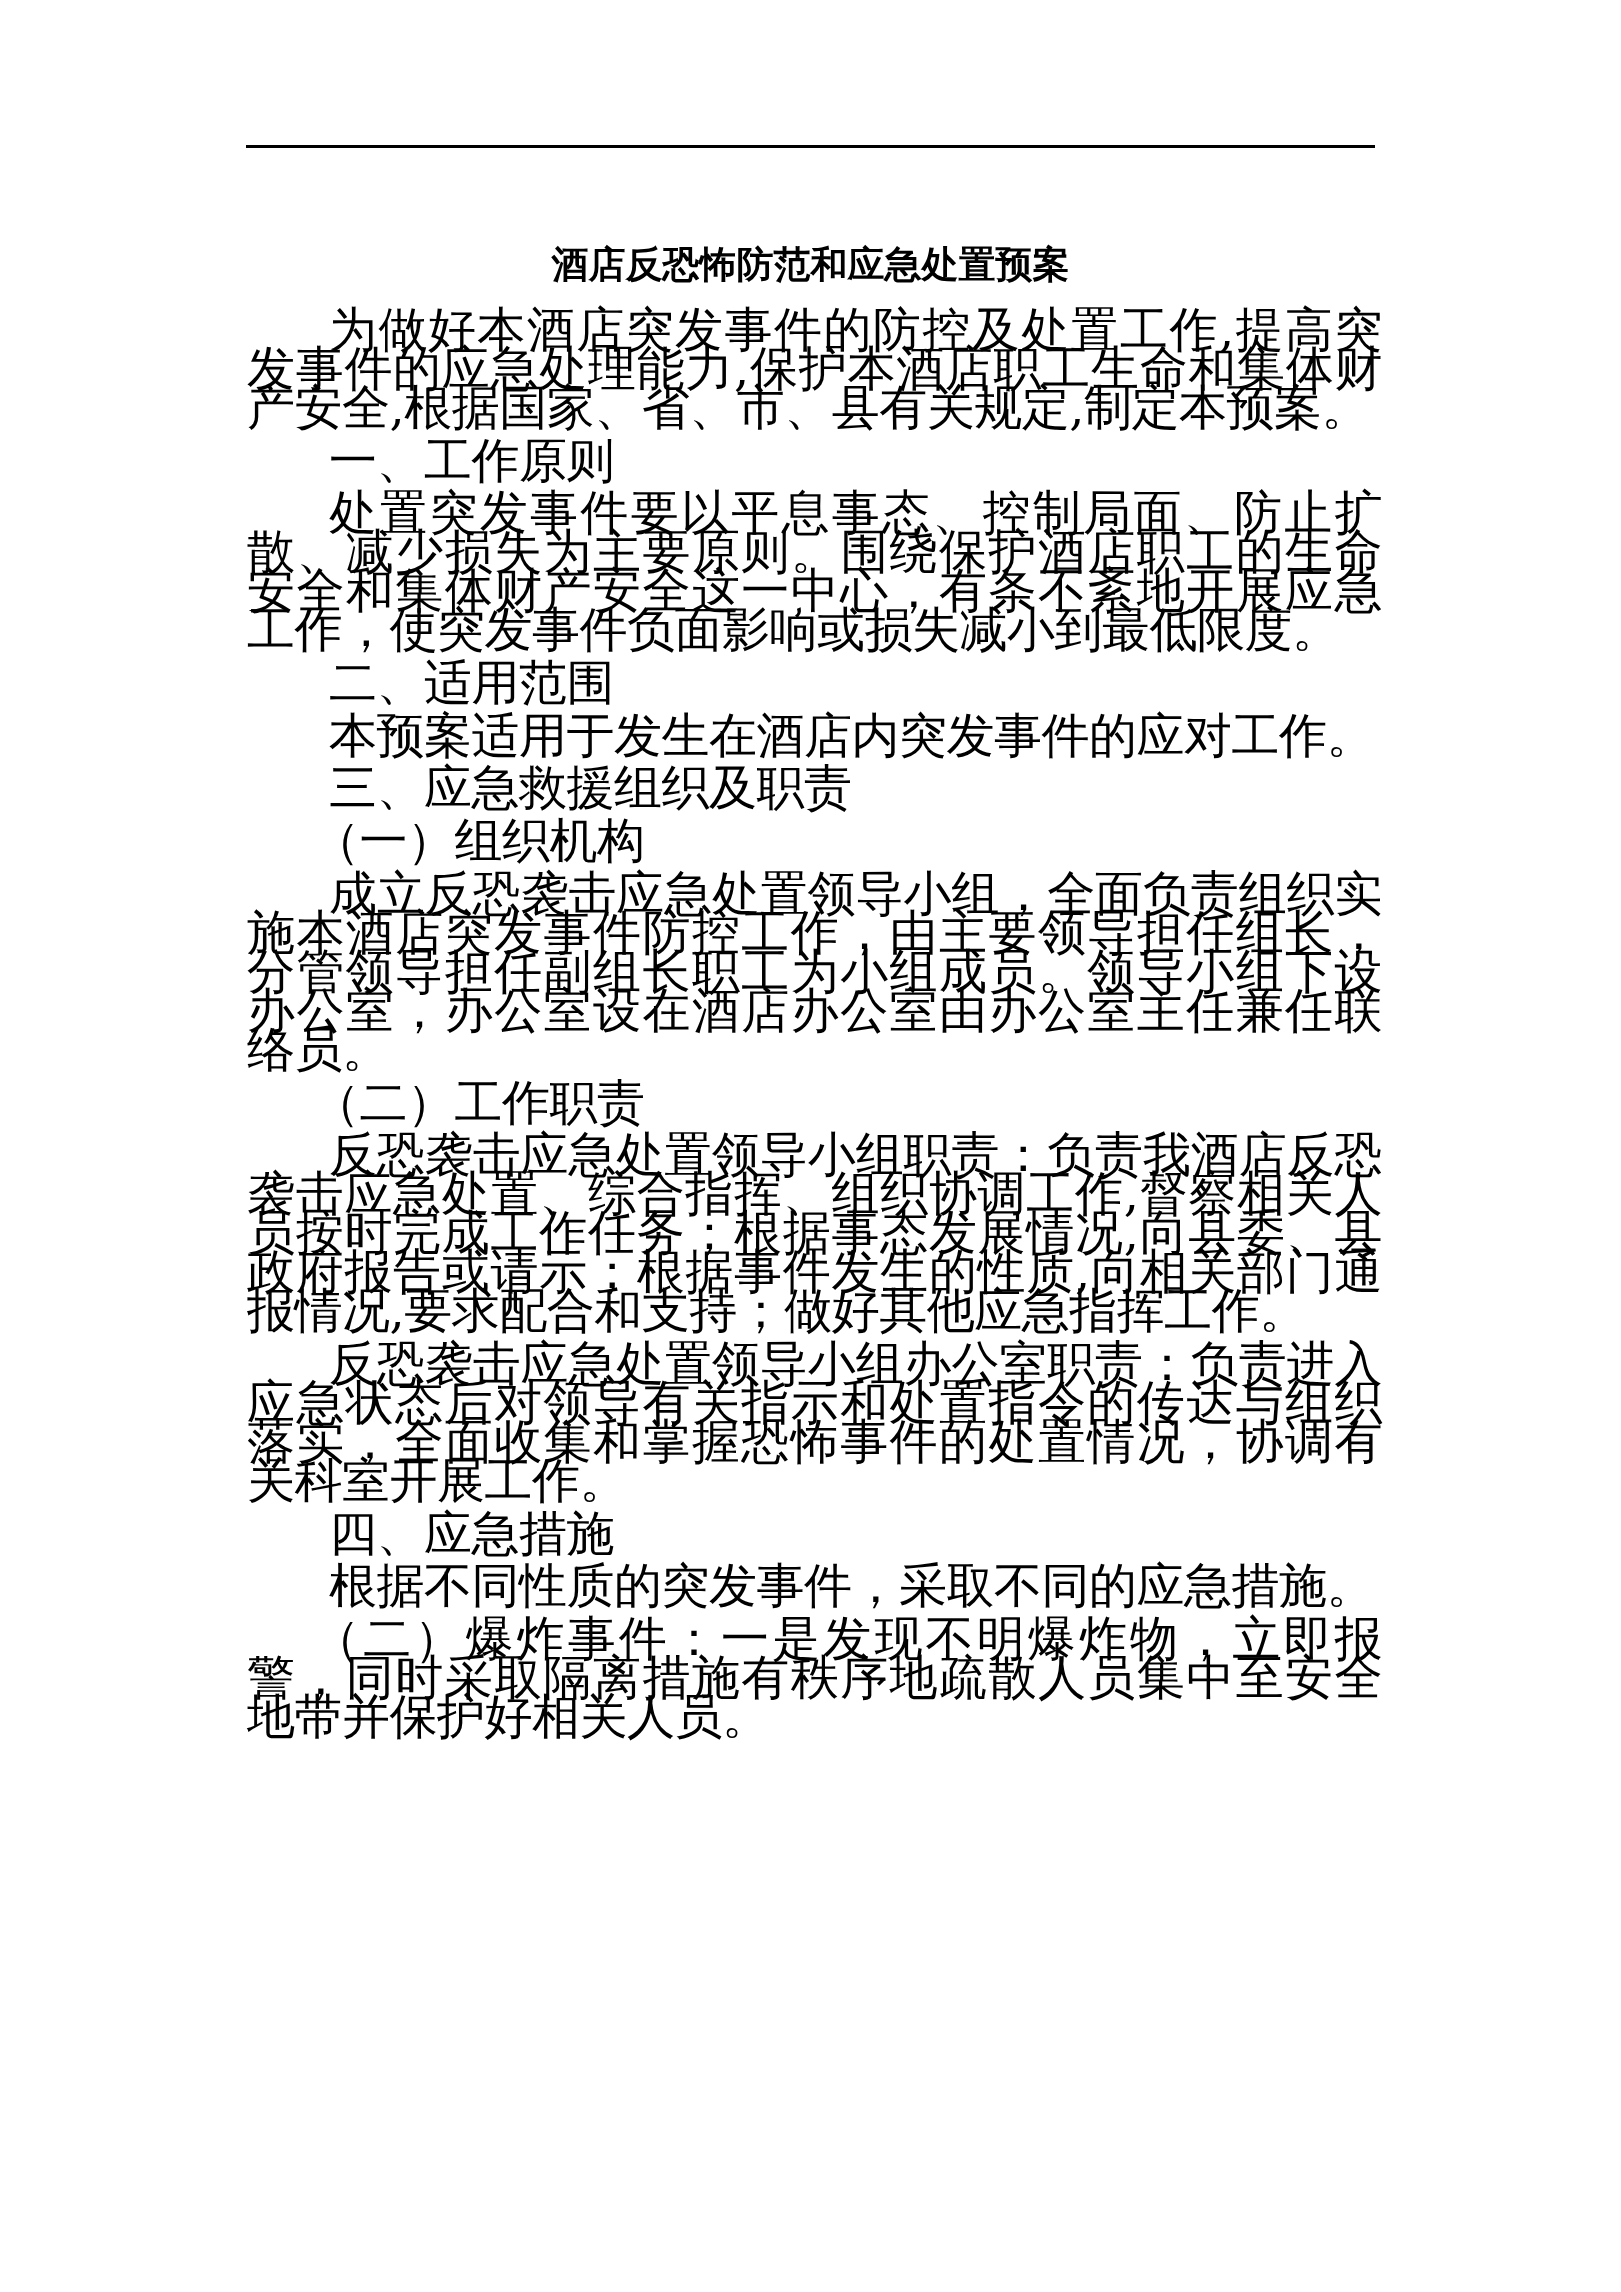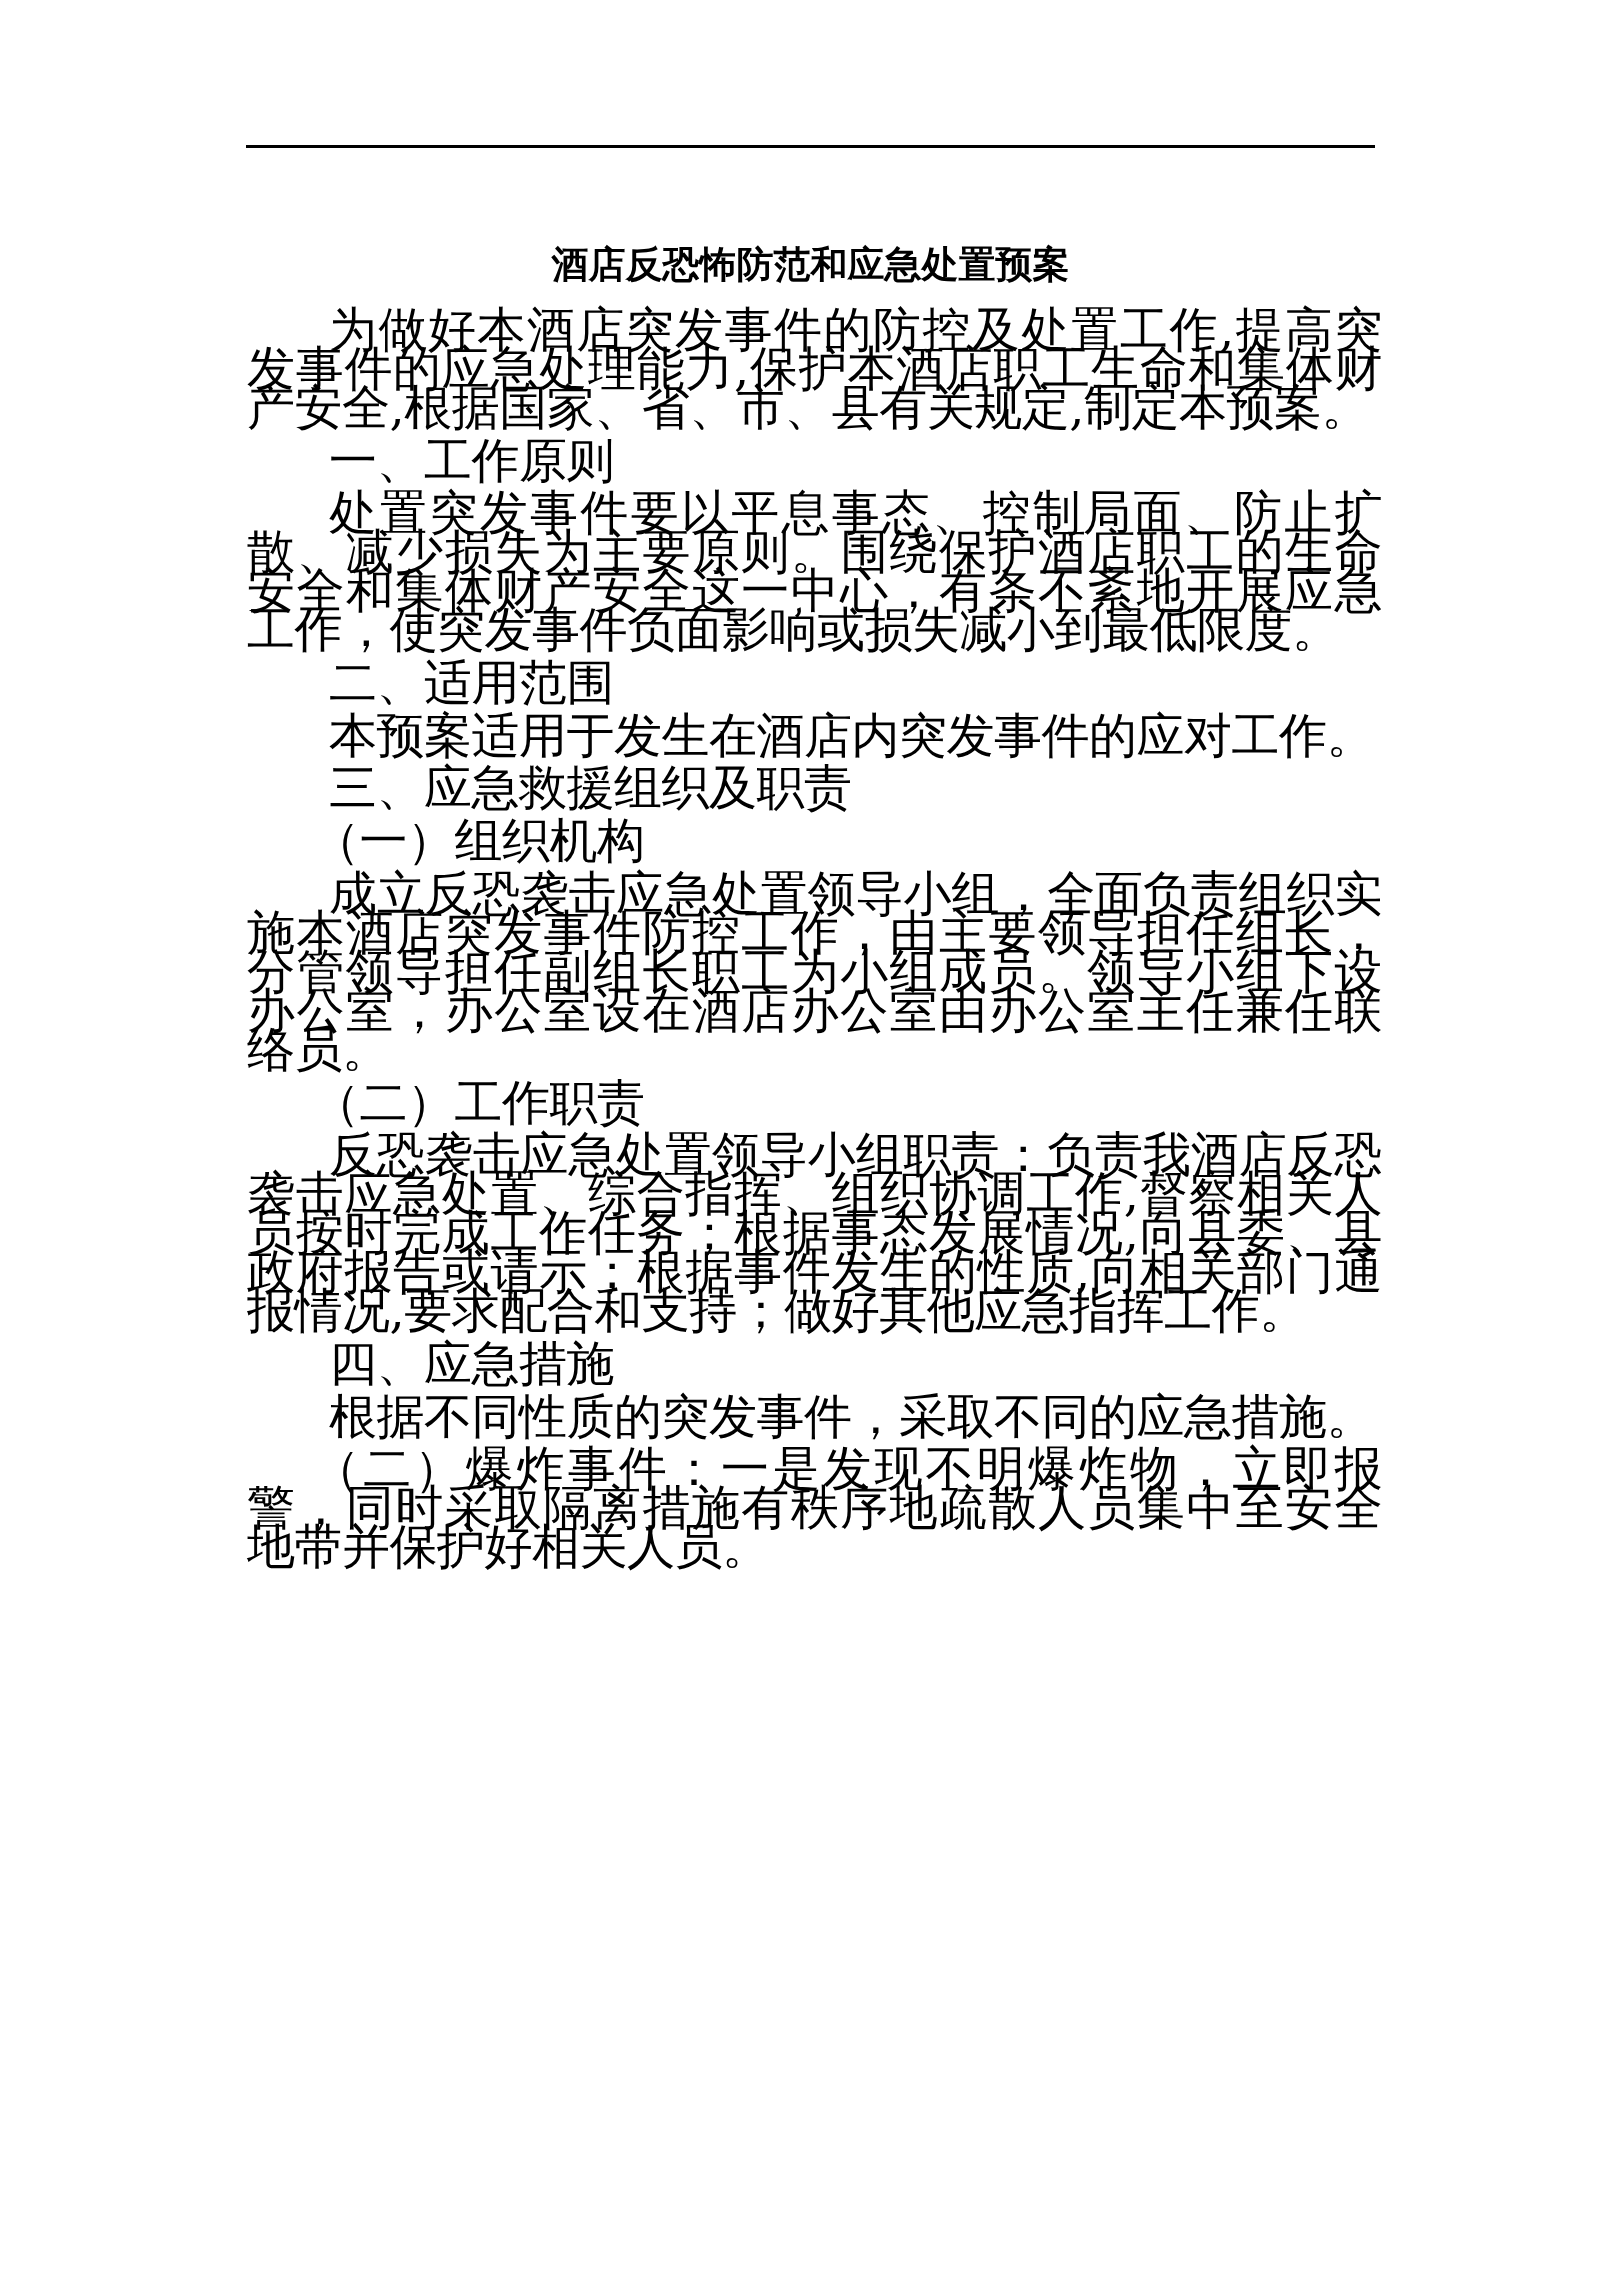--- a/index.html
+++ b/index.html
@@ -26,17 +26,18 @@
   <p class="p ind">为做好本酒店突发事件的防控及处置工作,提高突发事件的应急处理能力,保护本酒店职工生命和集体财产安全,根据国家、省、市、县有关规定,制定本预案。</p>
   <p class="p ind">一、工作原则</p>
   <p class="p ind">处置突发事件要以平息事态、控制局面、防止扩散、减少损失为主要原则。围绕保护酒店职工的生命安全和集体财产安全这一中心，有条不紊地开展应急工作，使突发事件负面影响或损失减小到最低限度。</p>
   <p class="p ind">二、适用范围</p>
   <p class="p ind">本预案适用于发生在酒店内突发事件的应对工作。</p>
   <p class="p ind">三、应急救援组织及职责</p>
   <p class="p ind-paren">（一）组织机构</p>
   <p class="p ind">成立反恐袭击应急处置领导小组，全面负责组织实施本酒店突发事件防控工作，由主要领导担任组长，分管领导担任副组长职工为小组成员。领导小组下设办公室，办公室设在酒店办公室由办公室主任兼任联络员。</p>
   <p class="p ind-paren">（二）工作职责</p>
   <p class="p ind">反恐袭击应急处置领导小组职责：负责我酒店反恐袭击应急处置、综合指挥、组织协调工作,督察相关人员按时完成工作任务；根据事态发展情况,向县委、县政府报告或请示；根据事件发生的性质,向相关部门通报情况,要求配合和支持；做好其他应急指挥工作。</p>
+  <p class="p ind">反恐袭击应急处置领导小组办公室职责：负责进入应急状态后对领导有关指示和处置指令的传达与组织落实，全面收集和掌握恐怖事件的处置情况，协调有关科室开展工作。</p>
   <p class="p ind">四、应急措施</p>
   <p class="p ind">根据不同性质的突发事件，采取不同的应急措施。</p>
   <p class="p ind-paren">（二）爆炸事件：一是发现不明爆炸物，立即报警，同时采取隔离措施有秩序地疏散人员集中至安全地带并保护好相关人员。</p>
 </div>
 
 
 </body></html>

